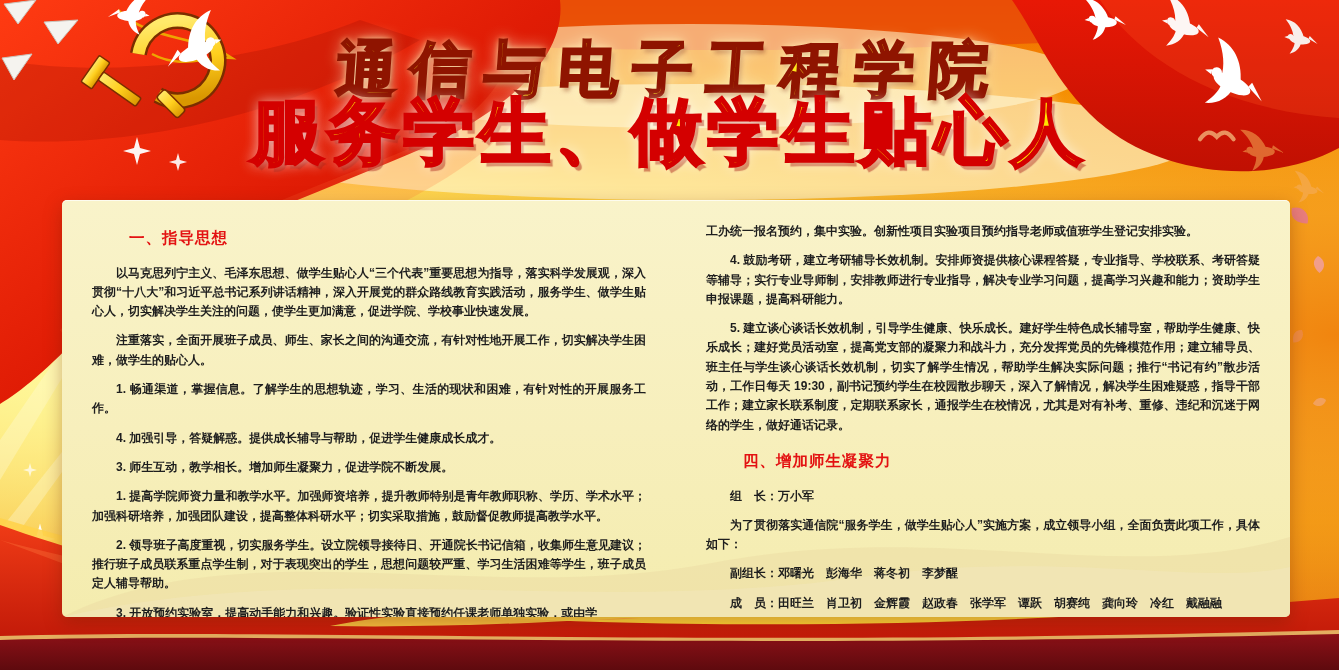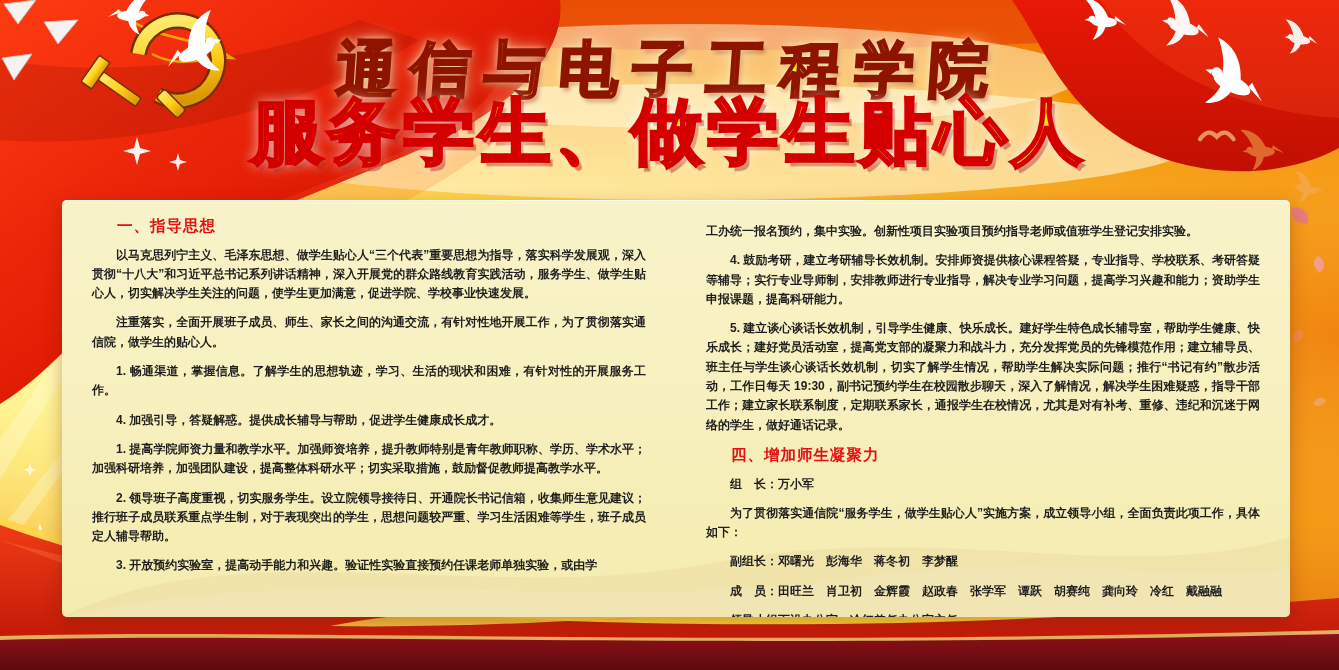--- a/index.html
+++ b/index.html
@@ -32,21 +32,21 @@
     display:flex;gap:40px;overflow:hidden;
   }
   .swirl{position:absolute;left:0;right:0;bottom:0;height:150px;z-index:0;}
   .col{flex:1;position:relative;z-index:1;}
   .col p{
     margin:10px;font-size:12px;line-height:19.3px;font-weight:bold;color:#1e1e1e;
     text-indent:2em;text-align:justify;
   }
   .col p.noindent{text-indent:0;}
   .col .sec{
-    margin:4px;font-size:15.5px;line-height:19.6px;font-weight:bold;color:#e31212;
+    margin:16px;font-size:15.5px;line-height:19.6px;font-weight:bold;color:#e31212;
     text-indent:2em;letter-spacing:1px;
   }
   .signature{
     margin-top:18px;text-align:right;padding-right:46px;
     font-size:19px;font-weight:bold;color:#e31212;letter-spacing:2px;text-indent:0 !important;
   }
 </style>
 </head>
 <body>
 
@@ -198,23 +198,24 @@
 
   <div class="panel">
     <svg class="swirl" viewBox="0 0 1228 150" preserveAspectRatio="none">
       <path d="M0,150 C180,60 420,140 650,96 C880,52 1060,120 1228,70 L1228,150 Z" fill="#ead9a2" opacity=".45"></path>
       <path d="M0,150 C260,90 520,150 800,110 C1000,82 1140,120 1228,100 L1228,150 Z" fill="#f2e6bb" opacity=".6"></path>
     </svg>
 
     <div class="col">
       <p class="sec">一、指导思想</p>
       <p>以马克思列宁主义、毛泽东思想、做学生贴心人“三个代表”重要思想为指导，落实科学发展观，深入贯彻“十八大”和习近平总书记系列讲话精神，深入开展党的群众路线教育实践活动，服务学生、做学生贴心人，切实解决学生关注的问题，使学生更加满意，促进学院、学校事业快速发展。</p>
-      <p>注重落实，全面开展班子成员、师生、家长之间的沟通交流，有针对性地开展工作，为了贯彻落实通信院，做学生的贴心人。</p>
+      <p>注重落实，全面开展班子成员、师生、家长之间的沟通交流，有针对性地开展工作，切实解决学生困难，做学生的贴心人。</p>
       <p>1. 畅通渠道，掌握信息。了解学生的思想轨迹，学习、生活的现状和困难，有针对性的开展服务工作。</p>
       <p>4. 加强引导，答疑解惑。提供成长辅导与帮助，促进学生健康成长成才。</p>
+      <p>3. 师生互动，教学相长。增加师生凝聚力，促进学院不断发展。</p>
       <p>1. 提高学院师资力量和教学水平。加强师资培养，提升教师特别是青年教师职称、学历、学术水平；加强科研培养，加强团队建设，提高整体科研水平；切实采取措施，鼓励督促教师提高教学水平。</p>
       <p>2. 领导班子高度重视，切实服务学生。设立院领导接待日、开通院长书记信箱，收集师生意见建议；推行班子成员联系重点学生制，对于表现突出的学生，思想问题较严重、学习生活困难等学生，班子成员定人辅导帮助。</p>
       <p>3. 开放预约实验室，提高动手能力和兴趣。验证性实验直接预约任课老师单独实验，或由学</p>
     </div>
 
     <div class="col">
       <p class="noindent">工办统一报名预约，集中实验。创新性项目实验项目预约指导老师或值班学生登记安排实验。</p>
       <p>4. 鼓励考研，建立考研辅导长效机制。安排师资提供核心课程答疑，专业指导、学校联系、考研答疑等辅导；实行专业导师制，安排教师进行专业指导，解决专业学习问题，提高学习兴趣和能力；资助学生申报课题，提高科研能力。</p>
       <p>5. 建立谈心谈话长效机制，引导学生健康、快乐成长。建好学生特色成长辅导室，帮助学生健康、快乐成长；建好党员活动室，提高党支部的凝聚力和战斗力，充分发挥党员的先锋模范作用；建立辅导员、班主任与学生谈心谈话长效机制，切实了解学生情况，帮助学生解决实际问题；推行“书记有约”散步活动，工作日每天 19:30，副书记预约学生在校园散步聊天，深入了解情况，解决学生困难疑惑，指导干部工作；建立家长联系制度，定期联系家长，通报学生在校情况，尤其是对有补考、重修、违纪和沉迷于网络的学生，做好通话记录。</p>
       <p class="sec">四、增加师生凝聚力</p>

